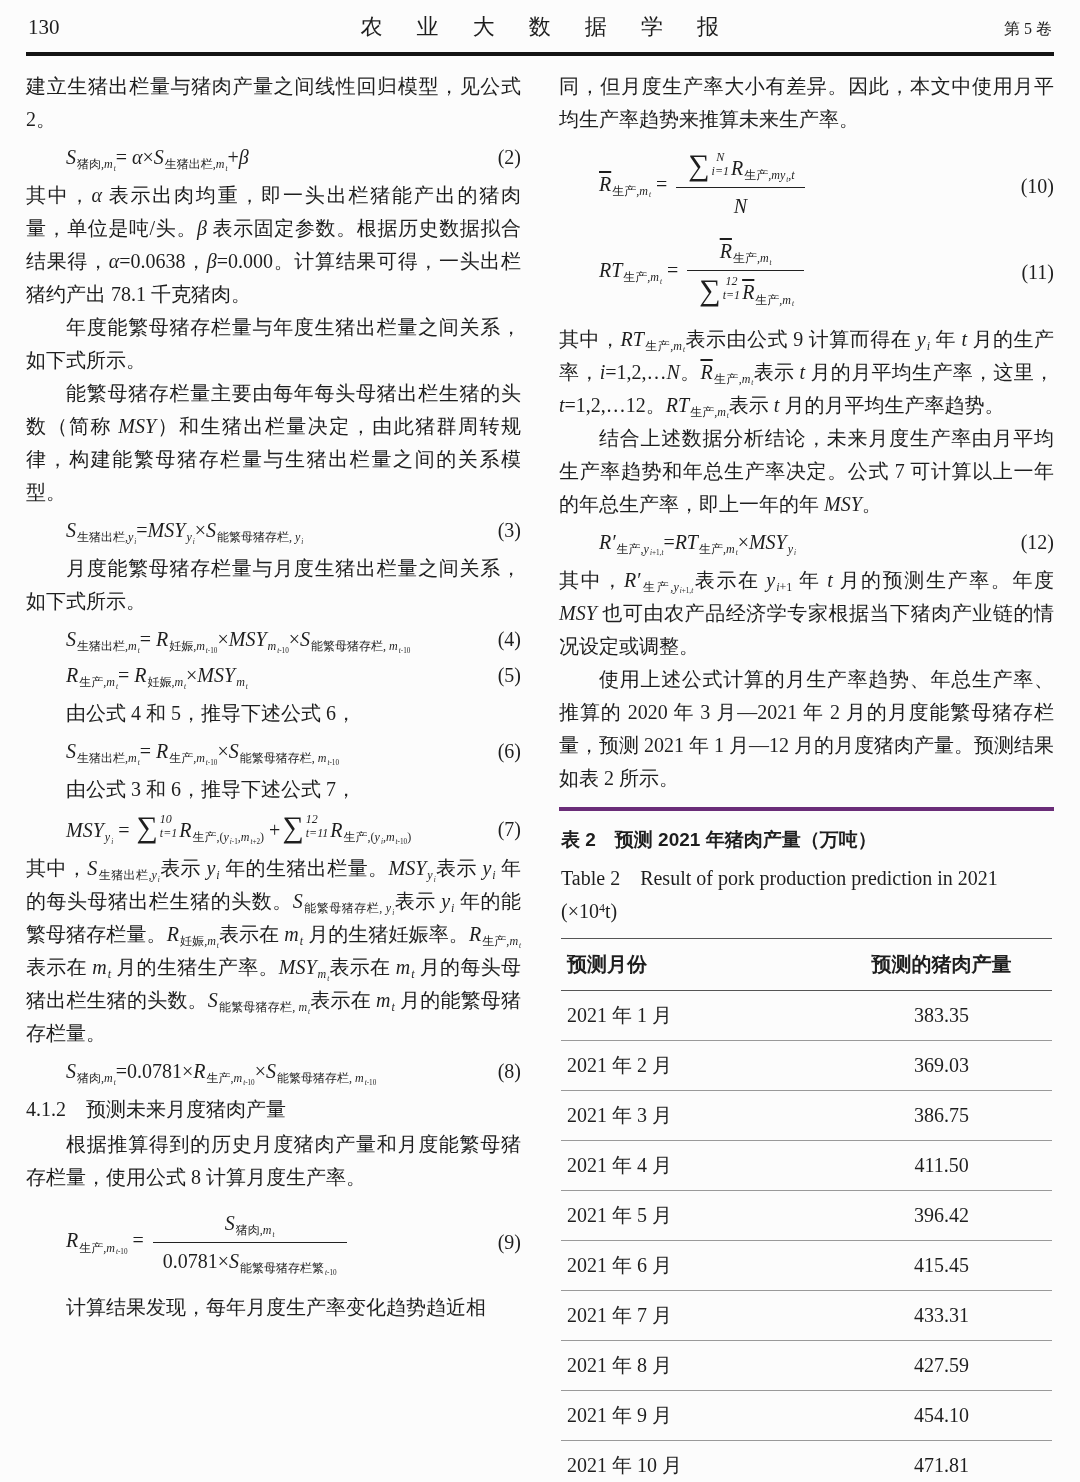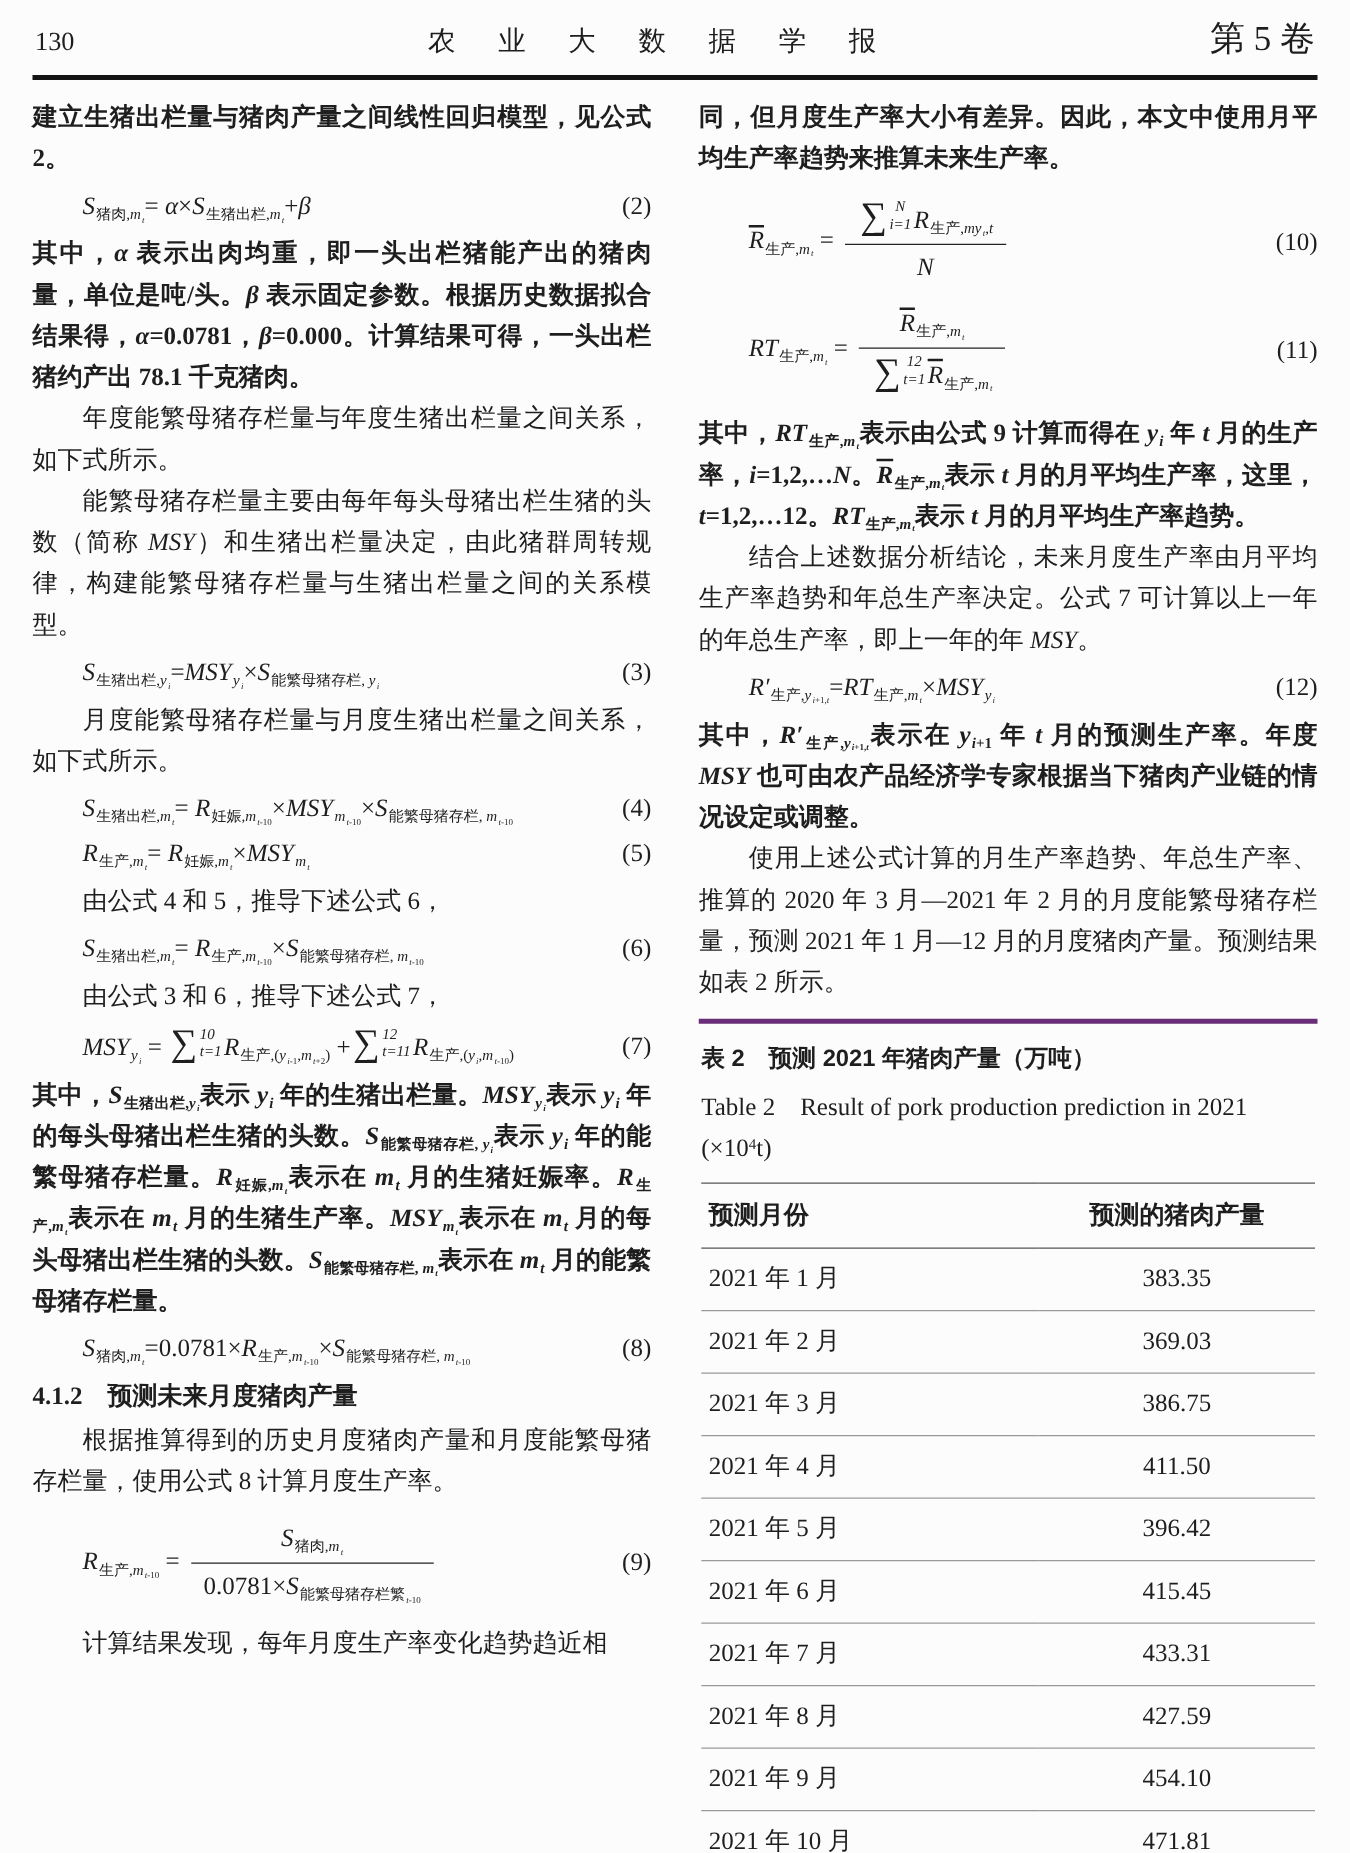--- a/index.html
+++ b/index.html
@@ -4,26 +4,26 @@
 <style>
   html,body{margin:0;padding:0;}
   body{width:1080px;height:1482px;background:#fcfcfc;color:#1e1e1e;
        font-family:"Liberation Serif","DejaVu Serif",serif;overflow:hidden;}
   .page{box-sizing:border-box;width:1080px;height:1482px;padding:8px 26px 0;}
   .pagehead{display:flex;align-items:baseline;justify-content:space-between;
        padding:4px 2px 10px;border-bottom:4px solid #141414;}
   .pn{font-size:21px;}
   .jt{font-family:"Liberation Sans","DejaVu Sans",sans-serif;font-weight:normal;
       font-size:22px;letter-spacing:14px;margin-left:30px;}
-  .vol{font-size:28px;font-family:Liberation Serif, serif;}
+  .vol{font-size:16px;font-family:Liberation Serif, serif;}
   .cols{display:flex;gap:38px;margin-top:14px;}
   .col{width:495px;font-size:20px;line-height:33px;text-align:justify;}
   p{margin:0;}
   .ind{text-indent:2em;}
-  .noind{text-indent:0;font-weight:bold;}
+  .noind{text-indent:0;}
   .h4{margin-top:4px;margin-bottom:2px;}
   .it{font-style:italic;}
   .rm{font-style:normal;}
   .ov{text-decoration:overline;}
   sub{font-size:60%;line-height:0;vertical-align:-0.35em;margin-left:1px;}
   sup{font-size:60%;line-height:0;vertical-align:0.5em;}
   .eq{display:flex;align-items:center;margin:7px 0;line-height:1.45;}
   .eq .body{flex:1;padding-left:40px;text-align:left;text-indent:0;}
   .eq .enum{width:50px;text-align:right;}
   .eq.tall{margin:14px 0;}
@@ -61,21 +61,21 @@
 
   <div class="cols">
     <div class="col">
       <p class="noind">建立生猪出栏量与猪肉产量之间线性回归模型，见公式 2。</p>
 
       <div class="eq">
         <span class="body"><span class="it">S</span><sub><span class="rm">猪肉,</span><span class="it">m</span><sub><span class="it">t</span></sub></sub><span class="rm">= </span><span class="it">α</span><span class="rm">×</span><span class="it">S</span><sub><span class="rm">生猪出栏,</span><span class="it">m</span><sub><span class="it">t</span></sub></sub><span class="rm">+</span><span class="it">β</span></span>
         <span class="enum">(2)</span>
       </div>
 
-      <p class="noind"><span class="rm">其中，</span><span class="it">α</span><span class="rm"> 表示出肉均重，即一头出栏猪能产出的猪肉量，单位是吨/头。</span><span class="it">β</span><span class="rm"> 表示固定参数。根据历史数据拟合结果得，</span><span class="it">α</span><span class="rm">=0.0781，</span><span class="it">β</span><span class="rm">=0.000。计算结果可得，一头出栏猪约产出 78.1 千克猪肉。</span></p>
+      <p class="noind"><span class="rm">其中，</span><span class="it">α</span><span class="rm"> 表示出肉均重，即一头出栏猪能产出的猪肉量，单位是吨/头。</span><span class="it">β</span><span class="rm"> 表示固定参数。根据历史数据拟合结果得，</span><span class="it">α</span><span class="rm">=0.0638，</span><span class="it">β</span><span class="rm">=0.000。计算结果可得，一头出栏猪约产出 78.1 千克猪肉。</span></p>
       <p class="ind">年度能繁母猪存栏量与年度生猪出栏量之间关系，如下式所示。</p>
       <p class="ind"><span class="rm">能繁母猪存栏量主要由每年每头母猪出栏生猪的头数（简称 </span><span class="it">MSY</span><span class="rm">）和生猪出栏量决定，由此猪群周转规律，构建能繁母猪存栏量与生猪出栏量之间的关系模型。</span></p>
 
       <div class="eq">
         <span class="body"><span class="it">S</span><sub><span class="rm">生猪出栏,</span><span class="it">y</span><sub><span class="it">i</span></sub></sub><span class="rm">=</span><span class="it">MSY</span><sub><span class="it">y</span><sub><span class="it">i</span></sub></sub><span class="rm">×</span><span class="it">S</span><sub><span class="rm">能繁母猪存栏, </span><span class="it">y</span><sub><span class="it">i</span></sub></sub></span>
         <span class="enum">(3)</span>
       </div>
 
       <p class="ind">月度能繁母猪存栏量与月度生猪出栏量之间关系，如下式所示。</p>
 

